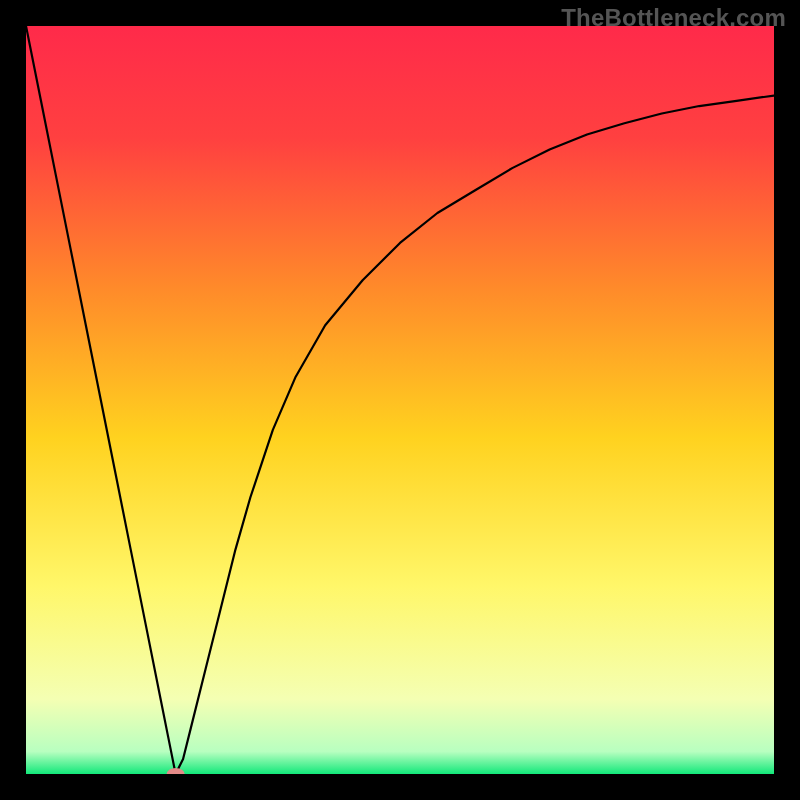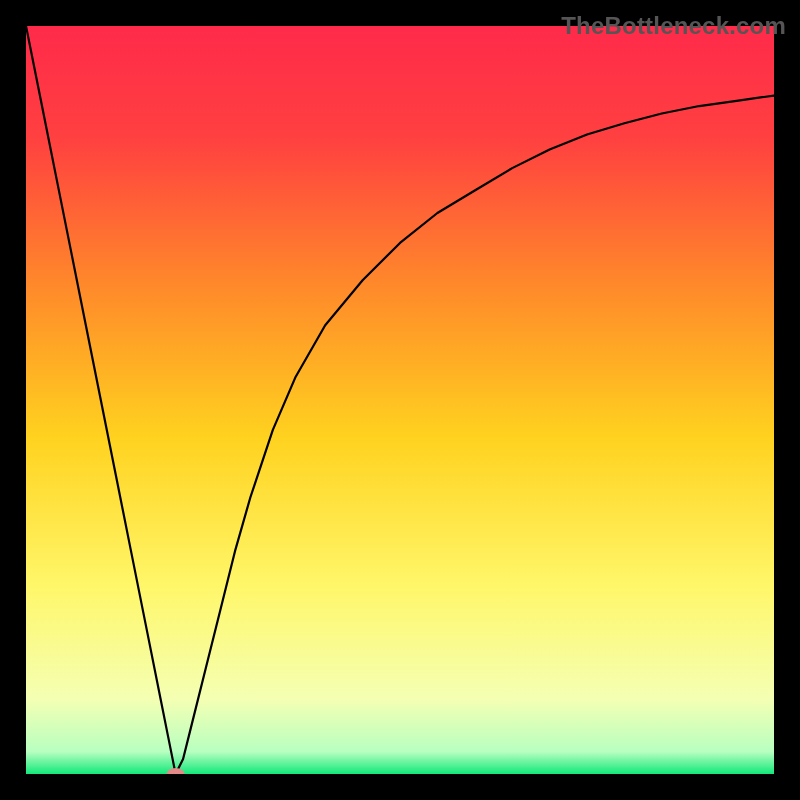--- a/index.html
+++ b/index.html
@@ -19,21 +19,20 @@
   }
   .watermark {
     position: absolute;
     top: 4px;
     right: 14px;
     color: #555;
     font-size: 24px;
     font-weight: 600;
     letter-spacing: 0.2px;
     z-index: 10;
-    margin-top: 8px;
   }
   .plot {
     position: absolute;
     left: 26px;
     top: 26px;
     width: 748px;
     height: 748px;
   }
   svg { display: block; }
 </style>

